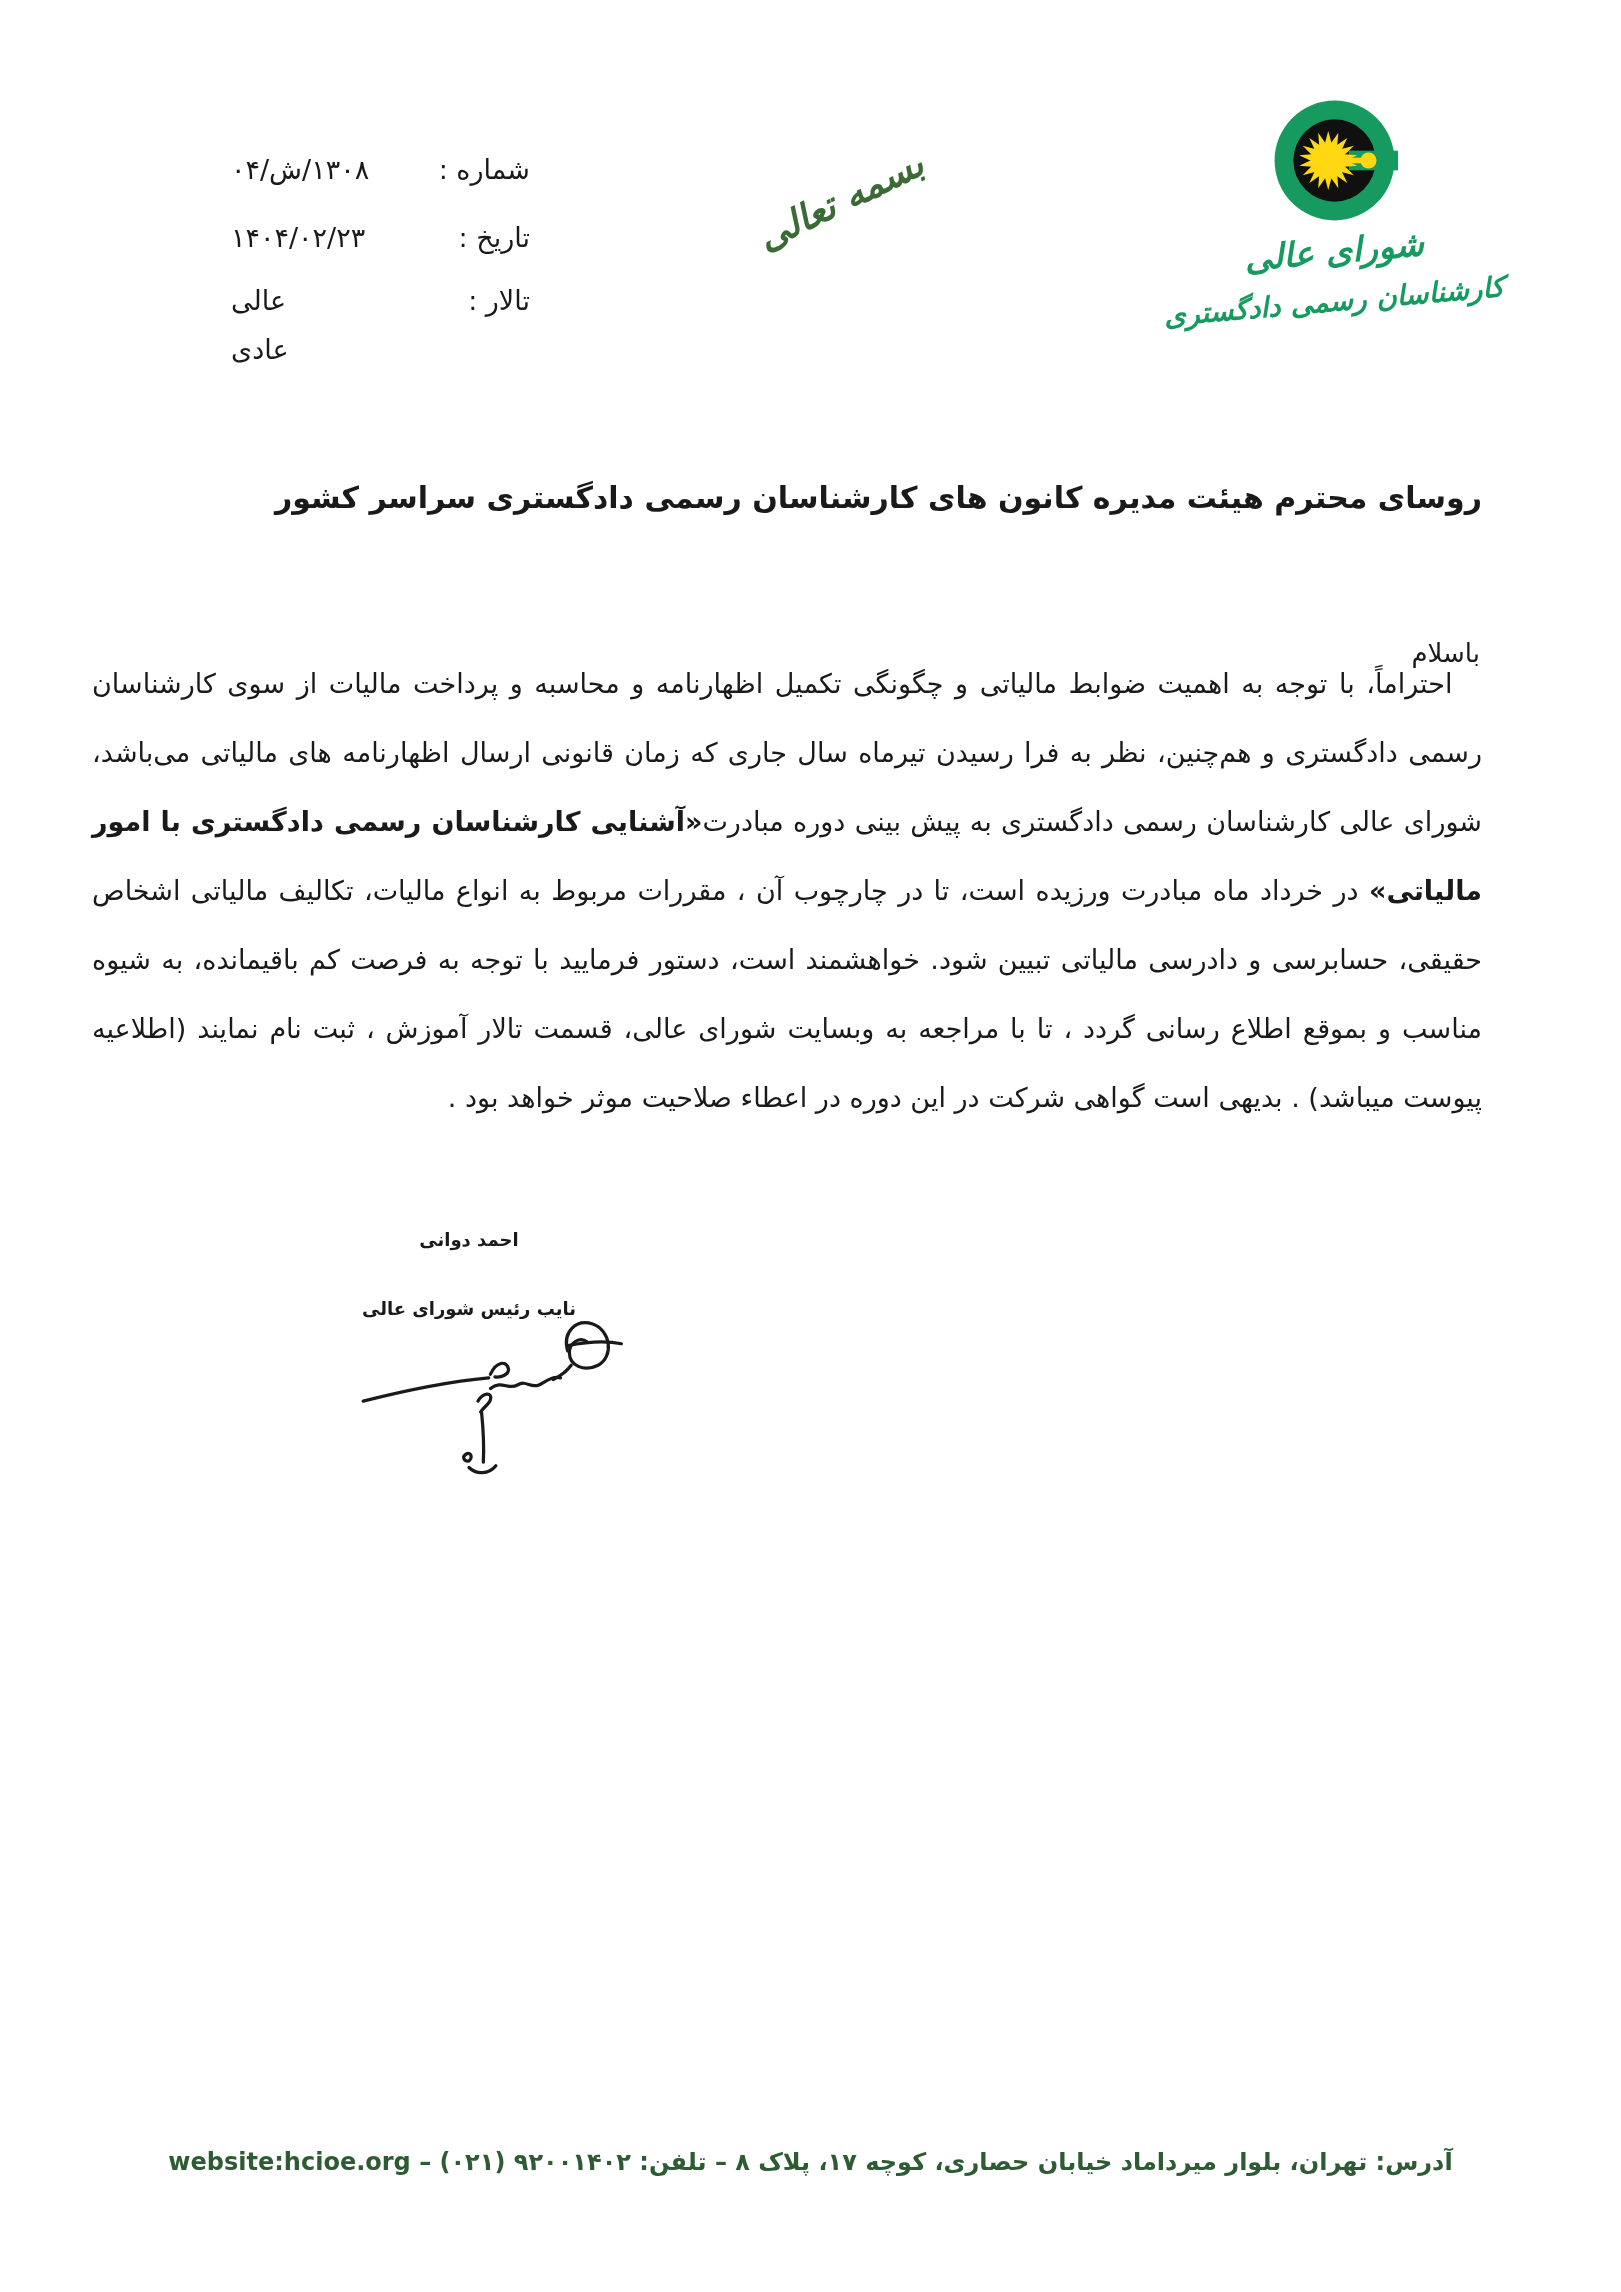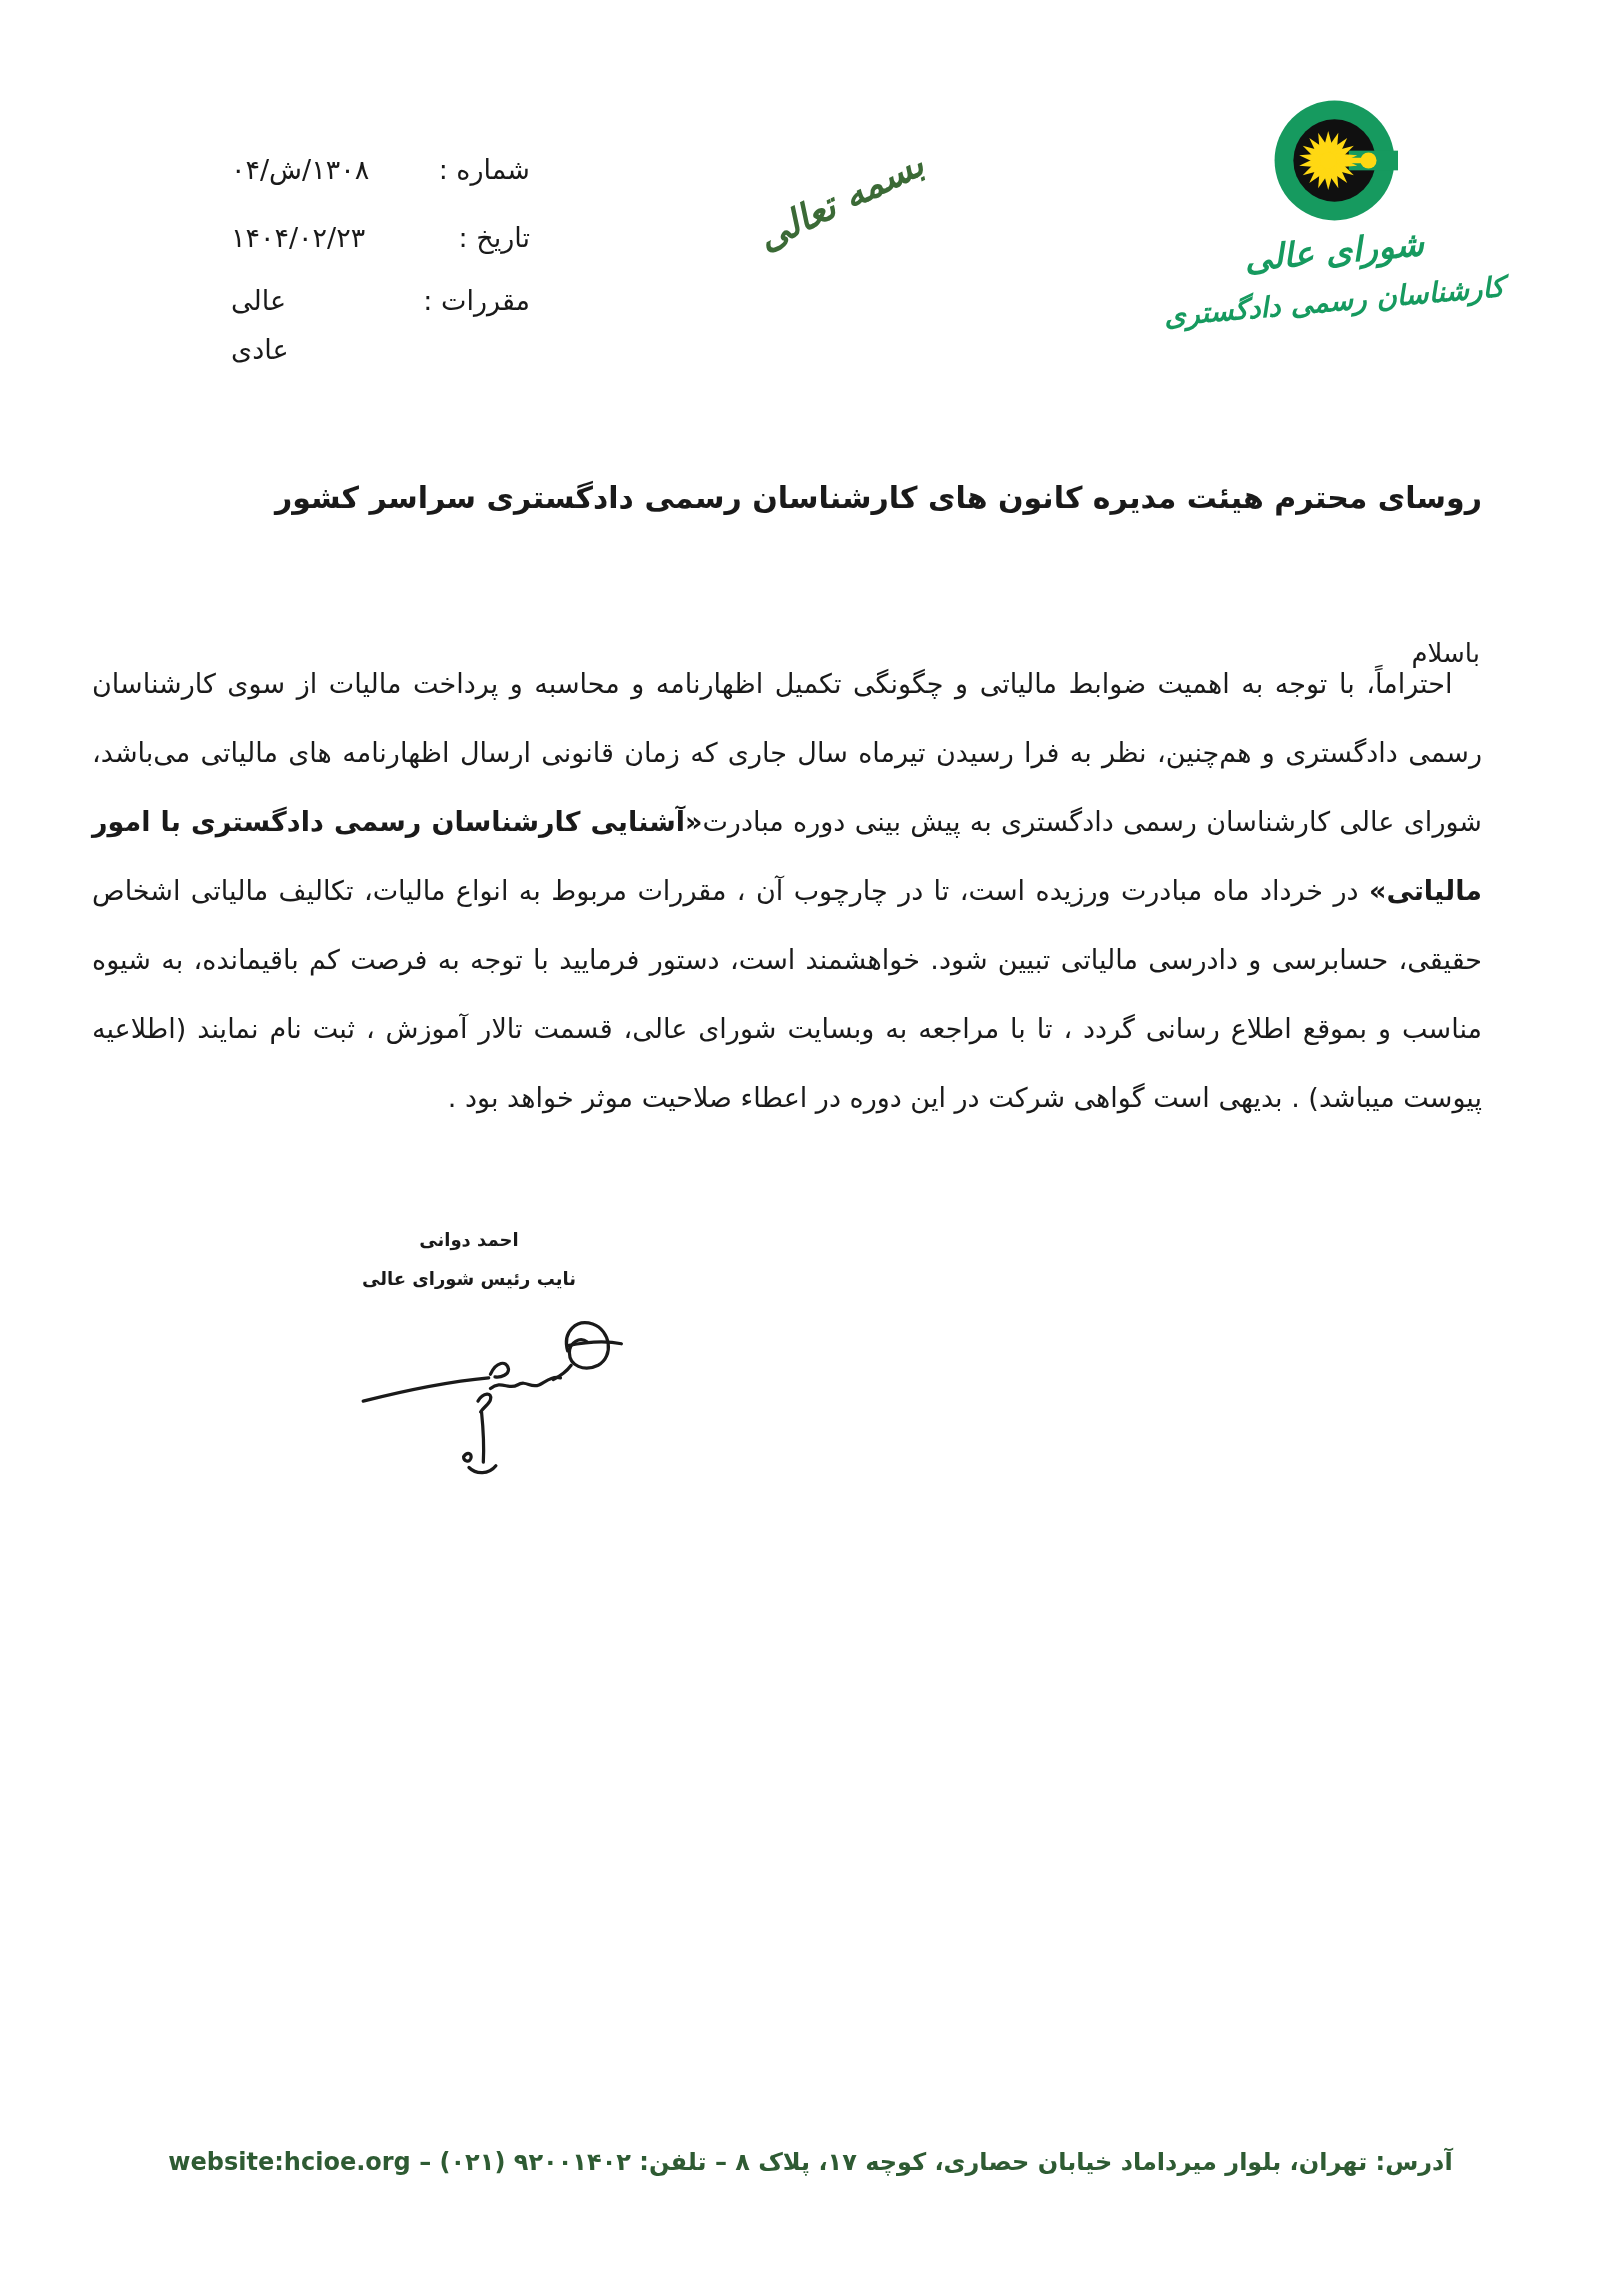--- a/index.html
+++ b/index.html
@@ -74,21 +74,21 @@
     white-space:nowrap;
     text-align:justify; text-align-last:justify;
   }
   .bodytext p.first{padding-right:29.6px;}
   .bodytext p.last{text-align:left; text-align-last:right;}
   
   .sigblock{
     position:absolute; top:1229px; left:339px; width:260px;
     text-align:center; font-weight:bold; font-size:18px;
   }
-  .sigblock .sig-title{margin-top:18px; white-space:nowrap;}
+  .sigblock .sig-title{margin-top:48px; white-space:nowrap;}
   .sig-svg{position:absolute; top:1315px; left:356px;}
   
   .footer{
     position:absolute; top:2148px; left:0; right:0;
     text-align:center;
     font-size:24px;
     color:var(--footer-green,#2e5b33);
     white-space:nowrap;
     font-weight:bold;
   }
@@ -101,21 +101,21 @@
   <div class="fields">
     <div class="fieldrow row-shomareh">
       <span class="flabel">شماره :</span>
       <span class="fvalue">۱۳۰۸/ش/۰۴</span>
     </div>
     <div class="fieldrow row-tarikh">
       <span class="flabel">تاریخ :</span>
       <span class="fvalue">۱۴۰۴/۰۲/۲۳</span>
     </div>
     <div class="fieldrow row-peyvast">
-      <span class="flabel">مقررات :</span>
+      <span class="flabel">تالار :</span>
       <span class="fvalue">عالی</span>
     </div>
     <div class="fieldrow row-addi">
       <span class="flabel"></span>
       <span class="fvalue">عادی</span>
     </div>
   </div>
 
   <div class="besmellah">بسمه تعالی</div>
 

